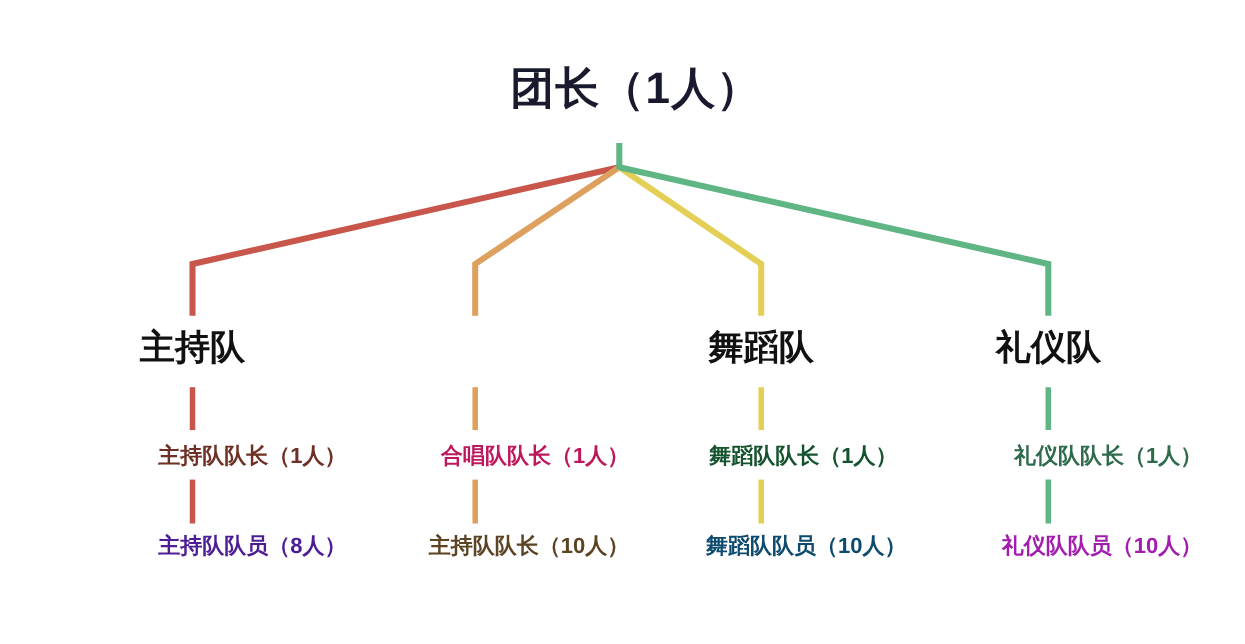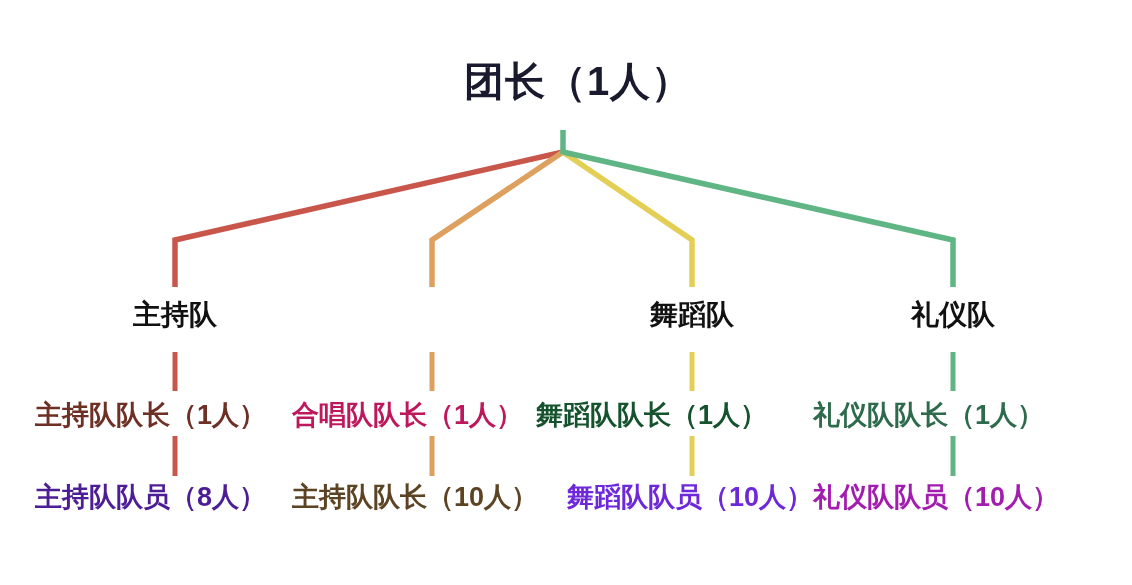--- a/index.html
+++ b/index.html
@@ -31,31 +31,31 @@
     position: absolute;
     top: 0;
     left: 0;
   }
   .team-label {
     position: absolute;
     top: 299px;
     width: 280px;
     margin-left: -140px;
     text-align: center;
-    font-size: 28px;
+    font-size: 32px;
     font-weight: 700;
     color: #111111;
     line-height: 32px;
   }
   .sub-label {
     position: absolute;
     width: 280px;
     margin-left: -140px;
-    text-align: left;
-    font-size: 27px;
+    text-align: right;
+    font-size: 20px;
     font-weight: 700;
     line-height: 24px;
   }
   .leader-label { top: 403px; }
   .member-label { top: 485px; }
 </style>
 </head>
 <body>
 
 <div class="canvas">
@@ -80,19 +80,19 @@
 
   <div class="team-label" style="left:175px">主持队</div>
   <div class="sub-label leader-label" style="left: 175px; color: rgb(110, 47, 37);">主持队队长（1人）</div>
   <div class="sub-label member-label" style="left: 175px; color: #4c1d95;">主持队队员（8人）</div>
 
   <div class="sub-label leader-label" style="left: 432px; color: #be185d;">合唱队队长（1人）</div>
   <div class="sub-label member-label" style="left: 432px; color: rgb(92, 67, 35);">主持队队长（10人）</div>
 
   <div class="team-label" style="left:692px">舞蹈队</div>
   <div class="sub-label leader-label" style="left: 676px; color: #14532d;">舞蹈队队长（1人）</div>
-  <div class="sub-label member-label" style="left: 707px; color: #6d28d9;">舞蹈队队员（10人）</div>
+  <div class="sub-label member-label" style="left: 684px; color: #0c4a6e;">舞蹈队队员（10人）</div>
 
   <div class="team-label" style="left:953px">礼仪队</div>
   <div class="sub-label leader-label" style="left: 953px; color: rgb(46, 107, 76);">礼仪队队长（1人）</div>
   <div class="sub-label member-label" style="left: 953px; color: #a21caf;">礼仪队队员（10人）</div>
 
 </div>
 
 </body></html>

